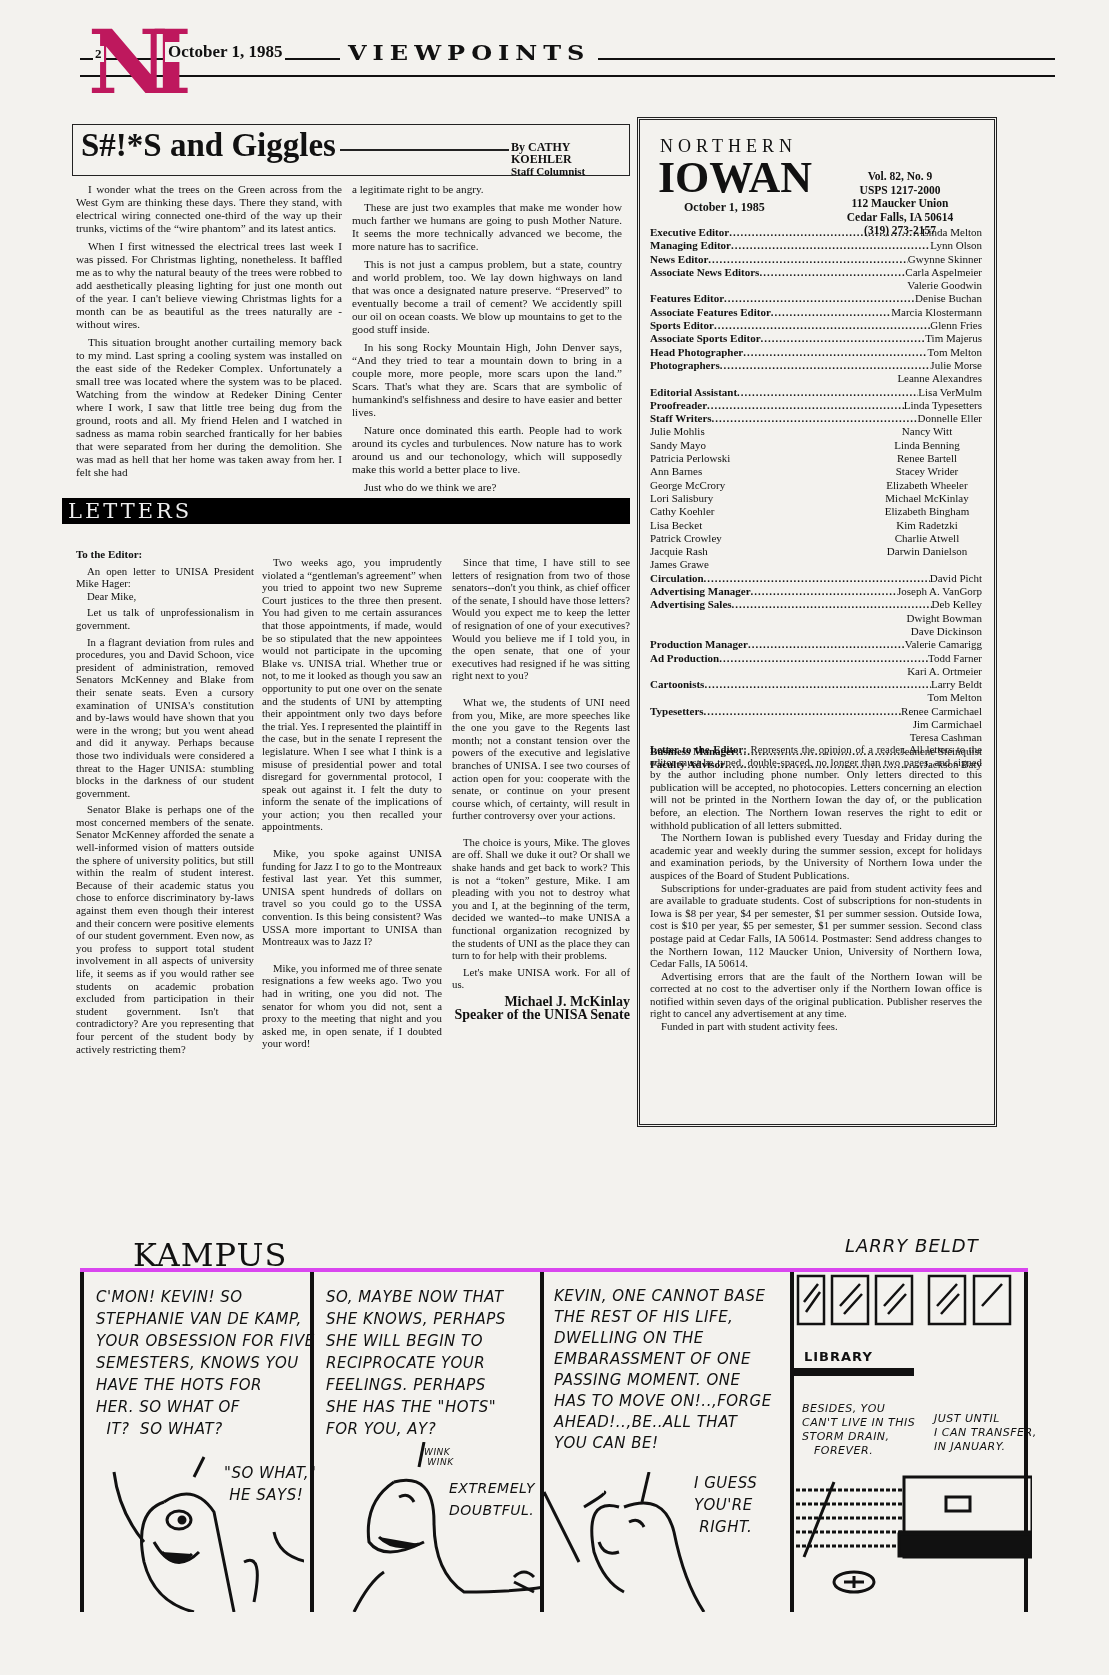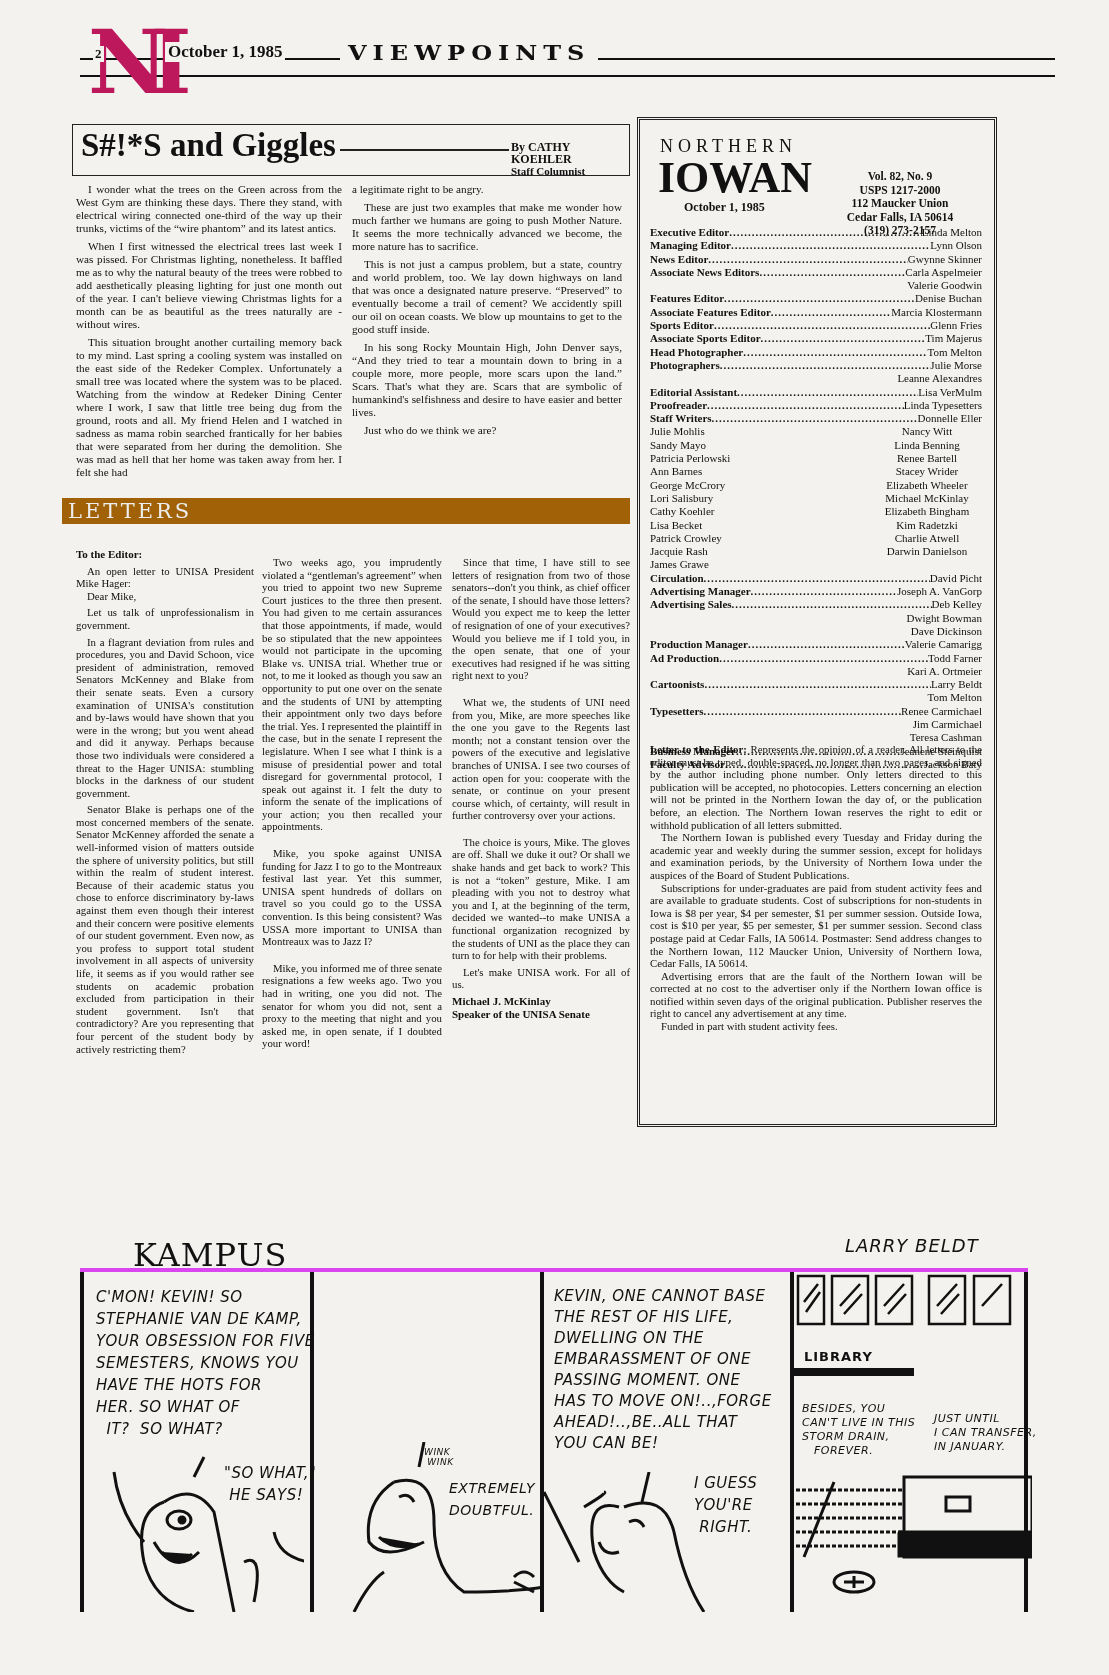--- a/index.html
+++ b/index.html
@@ -20,27 +20,27 @@
   .col-title { position: absolute; left: 8px; top: 2px; font-size: 33px; font-weight: bold; font-family: "Liberation Serif", serif; background: #f3f2ee; padding-right: 4px; }
   .col-rule { position: absolute; left: 240px; right: 120px; top: 24px; height: 1.5px; background: #222; }
   .byline { position: absolute; left: 438px; top: 16px; font-size: 12px; font-weight: bold; line-height: 12px; font-family: Liberation Serif, serif; }
   .byline .sub { font-size: 11px; }
 
   .body-col { position: absolute; font-size: 11.2px; line-height: 13px; text-align: justify; hyphens: manual; }
   .body-col p { text-indent: 12px; margin-bottom: 5px; }
   .body-col p.noind { text-indent: 0; }
 
   
-  .letters-banner { position: absolute; left: 62px; top: 498px; width: 568px; height: 26px; background: #a16207; }
+  .letters-banner { position: absolute; left: 62px; top: 498px; width: 568px; height: 26px; background: #000000; }
   .letters-text { position: absolute; left: 6px; top: 1px; color: #eee; font-family: "DejaVu Serif", serif; font-size: 21px; letter-spacing: 3px; font-weight: normal; }
 
   .letter-col { position: absolute; font-size: 10.8px; line-height: 12.6px; text-align: justify; }
   .letter-col p { text-indent: 11px; margin-bottom: 4px; }
   .letter-col .greet { font-weight: bold; text-indent: 0; font-size: 11px; }
-  .sig { text-align: left; font-weight: bold; font-size: 11px; line-height: 13px; }
+  .sig { text-align: right; font-weight: bold; font-size: 14px; line-height: 13px; }
 
   
   .staff-box { position: absolute; left: 637px; top: 117px; width: 360px; height: 1010px; border: 3px double #222; }
   .np-northern { position: absolute; left: 20px; top: 16px; font-size: 18px; letter-spacing: 5px; font-family: "Liberation Serif", serif; }
   .np-iowan { position: absolute; left: 18px; top: 32px; font-size: 44px; font-weight: bold; font-family: "Liberation Serif", serif; letter-spacing: 0px; }
   .np-date { position: absolute; left: 44px; top: 80px; font-size: 12px; font-weight: bold; }
   .np-info { position: absolute; left: 190px; top: 18px; width: 140px; font-size: 11.5px; font-weight: bold; text-align: center; line-height: 13.5px; margin-top: 32px; }
   .staff-list { position: absolute; left: 10px; top: 106px; width: 332px; font-size: 11px; line-height: 13.3px; }
   .srow { display: flex; align-items: baseline; white-space: nowrap; overflow: hidden; height: 13.3px; }
   .srow .role { font-weight: bold; }
@@ -85,20 +85,21 @@
 <div class="body-col" style="left:76px;top:183px;width:266px;">
   <p>I wonder what the trees on the Green across from the West Gym are thinking these days. There they stand, with electrical wiring connected one-third of the way up their trunks, victims of the “wire phantom” and its latest antics.</p>
   <p>When I first witnessed the electrical trees last week I was pissed. For Christmas lighting, nonetheless. It baffled me as to why the natural beauty of the trees were robbed to add aesthetically pleasing lighting for just one month out of the year. I can't believe viewing Christmas lights for a month can be as beautiful as the trees naturally are - without wires.</p>
   <p>This situation brought another curtailing memory back to my mind. Last spring a cooling system was installed on the east side of the Redeker Complex. Unfortunately a small tree was located where the system was to be placed. Watching from the window at Redeker Dining Center where I work, I saw that little tree being dug from the ground, roots and all. My friend Helen and I watched in sadness as mama robin searched frantically for her babies that were separated from her during the demolition. She was mad as hell that her home was taken away from her. I felt she had</p>
 </div>
 <div class="body-col" style="left:352px;top:183px;width:270px;">
   <p class="noind">a legitimate right to be angry.</p>
   <p>These are just two examples that make me wonder how much farther we humans are going to push Mother Nature. It seems the more technically advanced we become, the more nature has to sacrifice.</p>
   <p>This is not just a campus problem, but a state, country and world problem, too. We lay down highways on land that was once a designated nature preserve. “Preserved” to eventually become a trail of cement? We accidently spill our oil on ocean coasts. We blow up mountains to get to the good stuff inside.</p>
   <p>In his song Rocky Mountain High, John Denver says, “And they tried to tear a mountain down to bring in a couple more, more people, more scars upon the land.” Scars. That's what they are. Scars that are symbolic of humankind's selfishness and desire to have easier and better lives.</p>
+  <p>Nature once dominated this earth. People had to work around its cycles and turbulences. Now nature has to work around us and our techonology, which will supposedly make this world a better place to live.</p>
   <p>Just who do we think we are?</p>
 </div>
 
 <div class="letters-banner">
   <div class="letters-text">LETTERS</div>
 </div>
 
 <div class="letter-col" style="left:76px;top:548px;width:178px;">
   <p class="greet">To the Editor:</p>
   <p style="margin-bottom:0">An open letter to UNISA President Mike Hager:</p>
@@ -352,20 +353,27 @@
         <path d="M50 90 Q 70 125 95 100"></path>
         <path d="M58 100 Q 72 118 88 102" fill="#111"></path>
         <path d="M140 110 Q 160 100 150 150"></path>
         <path d="M90 25 L 100 5"></path>
         <path d="M170 80 Q 175 105 205 110"></path>
       </g>
     </svg>
   </div>
 
   <div class="panel" style="left:230px;width:230px;">
+    <div class="panel-text" style="left:12px;top:14px;font-size:15px;">SO, MAYBE NOW THAT
+SHE KNOWS, PERHAPS
+SHE WILL BEGIN TO
+RECIPROCATE YOUR
+FEELINGS. PERHAPS
+SHE HAS THE "HOTS"
+FOR YOU, AY?</div>
     <div class="panel-text small-text" style="left:110px;top:175px;font-size:9px;line-height:10px;">WINK
  WINK</div>
     <div class="panel-text" style="left:135px;top:205px;font-size:14px;">EXTREMELY
 DOUBTFUL.</div>
     <svg class="bird" style="left:10px;top:170px;" width="220" height="170" viewBox="0 0 220 170">
       <g fill="none" stroke="#111" stroke-width="3">
         <path d="M70 40 Q 40 60 45 100 Q 60 120 100 100"></path>
         <path d="M70 40 Q 110 30 110 80 Q 110 130 140 150 Q 190 150 220 145"></path>
         <path d="M75 55 Q 85 50 90 60"></path>
         <path d="M55 95 Q 70 110 95 102" fill="#111"></path>

